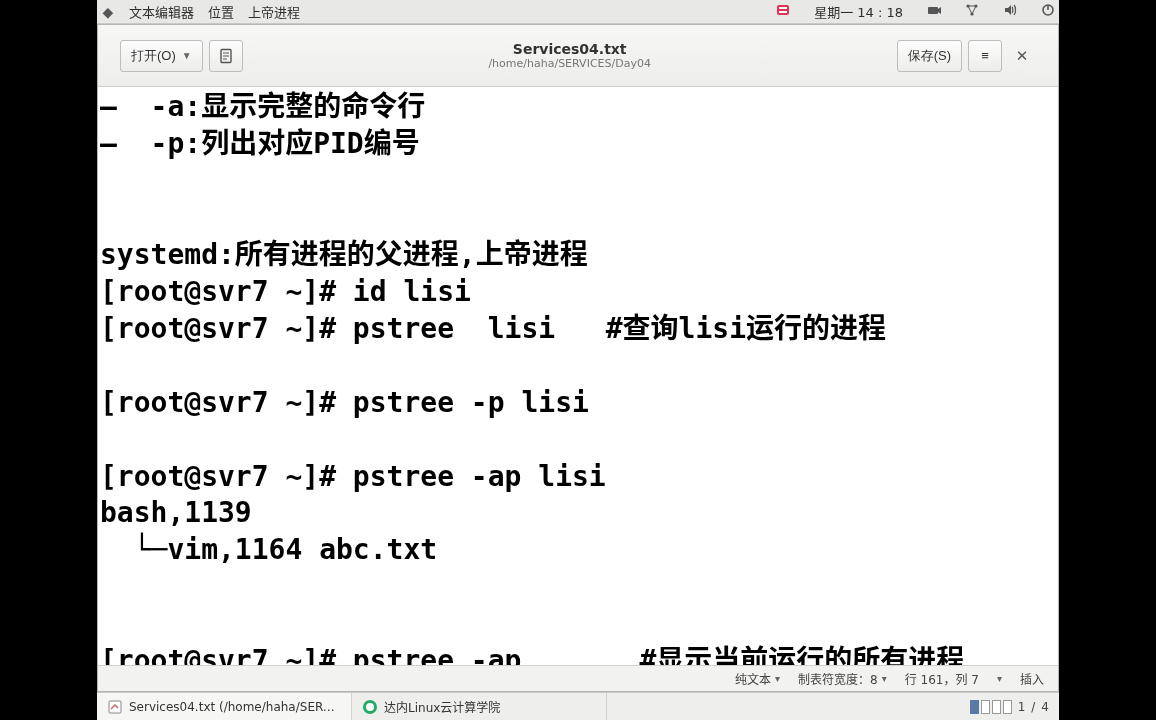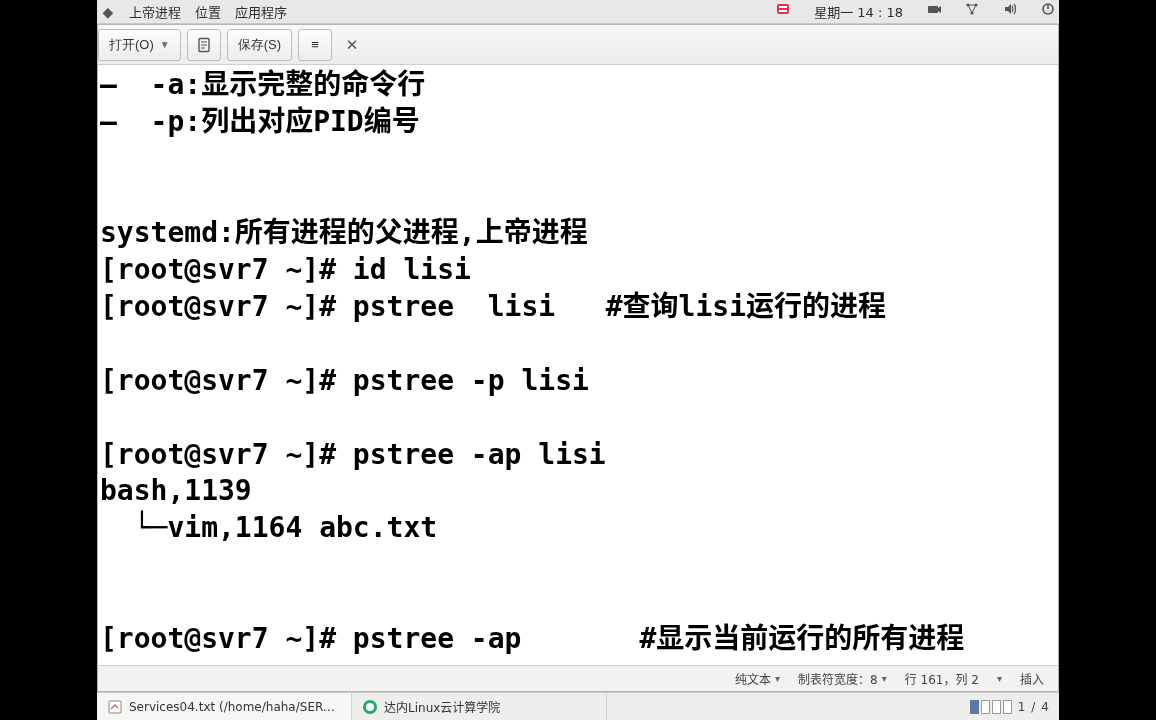--- a/index.html
+++ b/index.html
@@ -24,41 +24,41 @@
     height: 24px;
     background: #e8e8e6;
     border-bottom: 1px solid #c8c8c6;
     display: flex;
     align-items: center;
     font-size: 13px;
     color: #2e2e2e;
     padding: 0 4px;
   }
   .top-panel .left { display: flex; align-items: center; gap: 14px; }
-  .top-panel .right { margin-left: auto; display: flex; gap: 24px; }
+  .top-panel .right { margin-left: auto; display: flex; align-items: center; gap: 24px; }
   .panel-icon { width: 14px; height: 14px; display: inline-flex; align-items: center; justify-content: center; }
   .gnome-foot { color:#555; font-size:14px; }
   .tray-icon { color:#444; font-size:13px; }
 
   
   .editor {
     position: absolute;
     left: 0; top: 24px; right: 0; bottom: 28px;
     background: #fff;
     display: flex;
     flex-direction: column;
     border: 1px solid #b5b5b3;
   }
   .titlebar {
-    height: 40px;
+    height: 62px;
     background: linear-gradient(#f7f7f5, #ededeb);
     border-bottom: 1px solid #cfcfcd;
     display: flex;
     align-items: center;
-    padding: 0 0;
+    padding: 0 22px;
     gap: 6px;
   }
   .tb-btn {
     height: 32px;
     background: linear-gradient(#fdfdfd,#ececea);
     border: 1px solid #bdbdbb;
     border-radius: 3px;
     padding: 0 10px;
     display: inline-flex;
     align-items: center;
@@ -132,23 +132,23 @@
   .ws div.on { background:#5a7aa5; border-color:#5a7aa5;}
 </style>
 </head>
 <body>
 
 <div class="desktop">
 
   <div class="top-panel">
     <div class="left">
       <span class="panel-icon gnome-foot">◆</span>
+      <span>文本编辑器</span>
+      <span>位置</span>
       <span>上帝进程</span>
-      <span>位置</span>
-      <span>应用程序</span>
     </div>
     <div class="right">
       <span class="tray-icon">
         <svg width="14" height="14" viewBox="0 0 14 14">
             <rect x="1" y="2" width="12" height="10" rx="2" fill="#d35"></rect>
             <rect x="3" y="4" width="8" height="2" fill="#fff"></rect>
             <rect x="3" y="8" width="8" height="2" fill="#fff"></rect>
           </svg>
       </span>
       <span>星期一  14 : 18</span>
@@ -188,20 +188,24 @@
         <span class="dd">▼</span>
       </button>
       <button class="tb-btn small">
         <svg width="16" height="16" viewBox="0 0 16 16">
             <rect x="3" y="1.5" width="10" height="13" rx="1" fill="none" stroke="#555" stroke-width="1.4"></rect>
             <line x1="5" y1="5" x2="11" y2="5" stroke="#555" stroke-width="1"></line>
             <line x1="5" y1="8" x2="11" y2="8" stroke="#555" stroke-width="1"></line>
             <line x1="5" y1="11" x2="9" y2="11" stroke="#555" stroke-width="1"></line>
           </svg>
       </button>
+      <div class="title-center">
+        <div class="fname">Services04.txt</div>
+        <div class="fpath">/home/haha/SERVICES/Day04</div>
+      </div>
       <button class="tb-btn">
         <span>保存(S)</span>
       </button>
       <button class="tb-btn small">
         <span>≡</span>
       </button>
       <span class="close-x">
         <span>✕</span>
       </span>
     </div>
@@ -227,21 +231,21 @@
     <div class="statusbar">
       <div class="seg">
         <span>纯文本</span>
           <span class="dd">▾</span>
       </div>
       <div class="seg">
         <span>制表符宽度：8</span>
           <span class="dd">▾</span>
       </div>
       <div class="seg">
-        <span>行 161，列 2</span>
+        <span>行 161，列 7</span>
         <span style="width:10px"></span>
           <span class="dd">▾</span>
       </div>
       <div class="seg">
         <span>插入</span>
       </div>
     </div>
   </div>
 
   <div class="taskbar">

